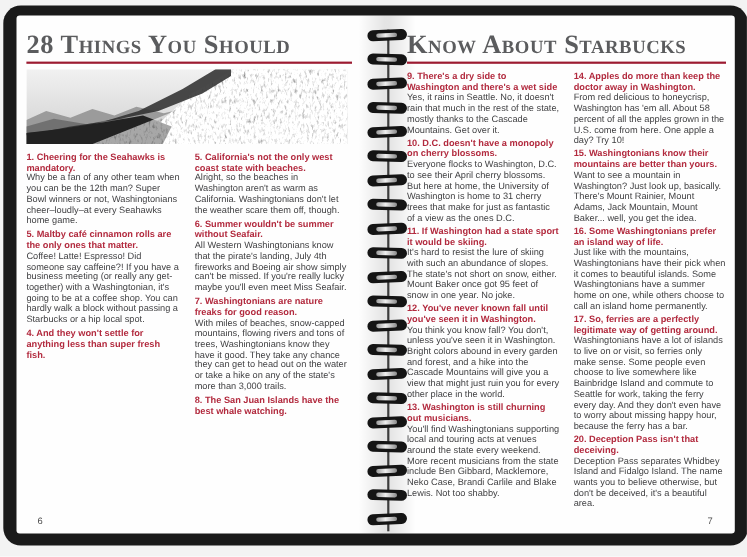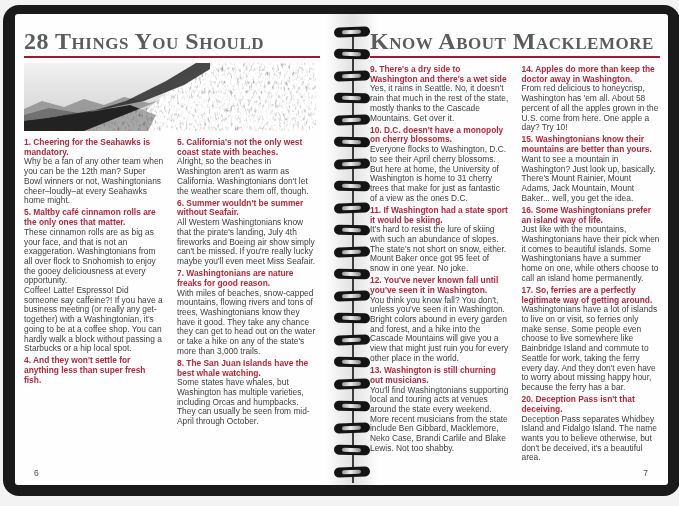--- a/index.html
+++ b/index.html
@@ -96,42 +96,40 @@
         <path d="M0,60 L40,52 L80,46 L120,38 L160,22 L186,6 L186,0 L172,0 L142,18 L102,38 L62,50 L22,56 L0,58 Z" fill="#303030" opacity="0.88"></path>
         <path d="M0,68 L0,58 L32,54 L72,48 L106,42 L132,52 L124,68 Z" fill="#222222"></path>
         <g filter="url(#grain)">
           <path d="M60,68 L130,40 L180,18 L230,30 L200,68 Z" fill="#565656" opacity="0.6"></path>
         </g>
       </svg>
 
       <div class="cols">
         <div class="col">
             <div class="block heading">1. Cheering for the Seahawks is mandatory.</div>
-            <div class="block body">Why be a fan of any other team when you can be the 12th man? Super Bowl winners or not, Washingtonians cheer–loudly–at every Seahawks home might.</div>
+            <div class="block body">Why be a fan of any other team when you can be the 12th man? Super Bowl winners or not, Washingtonians cheer–loudly–at every Seahawks home game.</div>
             <div class="block heading">5. Maltby café cinnamon rolls are the only ones that matter.</div>
-            <div class="block body">These cinnamon rolls are as big as your face, and that is not an exaggeration. Washingtonians from all over flock to Snohomish to enjoy the gooey deliciousness at every opportunity.</div>
             <div class="block body">Coffee! Latte! Espresso! Did someone say caffeine?! If you have a business meeting (or really any get-together) with a Washingtonian, it's going to be at a coffee shop. You can hardly walk a block without passing a Starbucks or a hip local spot.</div>
             <div class="block heading">4. And they won't settle for anything less than super fresh fish.</div>
           </div>
         <div class="col">
             <div class="block heading">5. California's not the only west coast state with beaches.</div>
             <div class="block body">Alright, so the beaches in Washington aren't as warm as California. Washingtonians don't let the weather scare them off, though.</div>
             <div class="block heading">6. Summer wouldn't be summer without Seafair.</div>
             <div class="block body">All Western Washingtonians know that the pirate's landing, July 4th fireworks and Boeing air show simply can't be missed. If you're really lucky maybe you'll even meet Miss Seafair.</div>
             <div class="block heading">7. Washingtonians are nature freaks for good reason.</div>
             <div class="block body">With miles of beaches, snow-capped mountains, flowing rivers and tons of trees, Washingtonians know they have it good. They take any chance they can get to head out on the water or take a hike on any of the state's more than 3,000 trails.</div>
             <div class="block heading">8. The San Juan Islands have the best whale watching.</div>
-            <div class="block body">Some states have whales, but Washington has multiple varieties, including Orcas and humpbacks. They can usually be seen from mid-April through October.</div>
           </div>
       </div>
       <div class="page-num left">6</div>
     </div>
 
     <div class="page page-right">
-      <div class="page-title">Know About Macklemore</div>
+      <div class="page-title">Know About Starbucks</div>
       <div class="title-rule"></div>
 
       <div class="cols">
         <div class="col">
             <div class="block heading">9. There's a dry side to Washington and there's a wet side</div>
             <div class="block body">Yes, it rains in Seattle. No, it doesn't rain that much in the rest of the state, mostly thanks to the Cascade Mountains. Get over it.</div>
             <div class="block heading">10. D.C. doesn't have a monopoly on cherry blossoms.</div>
             <div class="block body">Everyone flocks to Washington, D.C. to see their April cherry blossoms. But here at home, the University of Washington is home to 31 cherry trees that make for just as fantastic of a view as the ones D.C.</div>
             <div class="block heading">11. If Washington had a state sport it would be skiing.</div>
             <div class="block body">It's hard to resist the lure of skiing with such an abundance of slopes. The state's not short on snow, either. Mount Baker once got 95 feet of snow in one year. No joke.</div>

